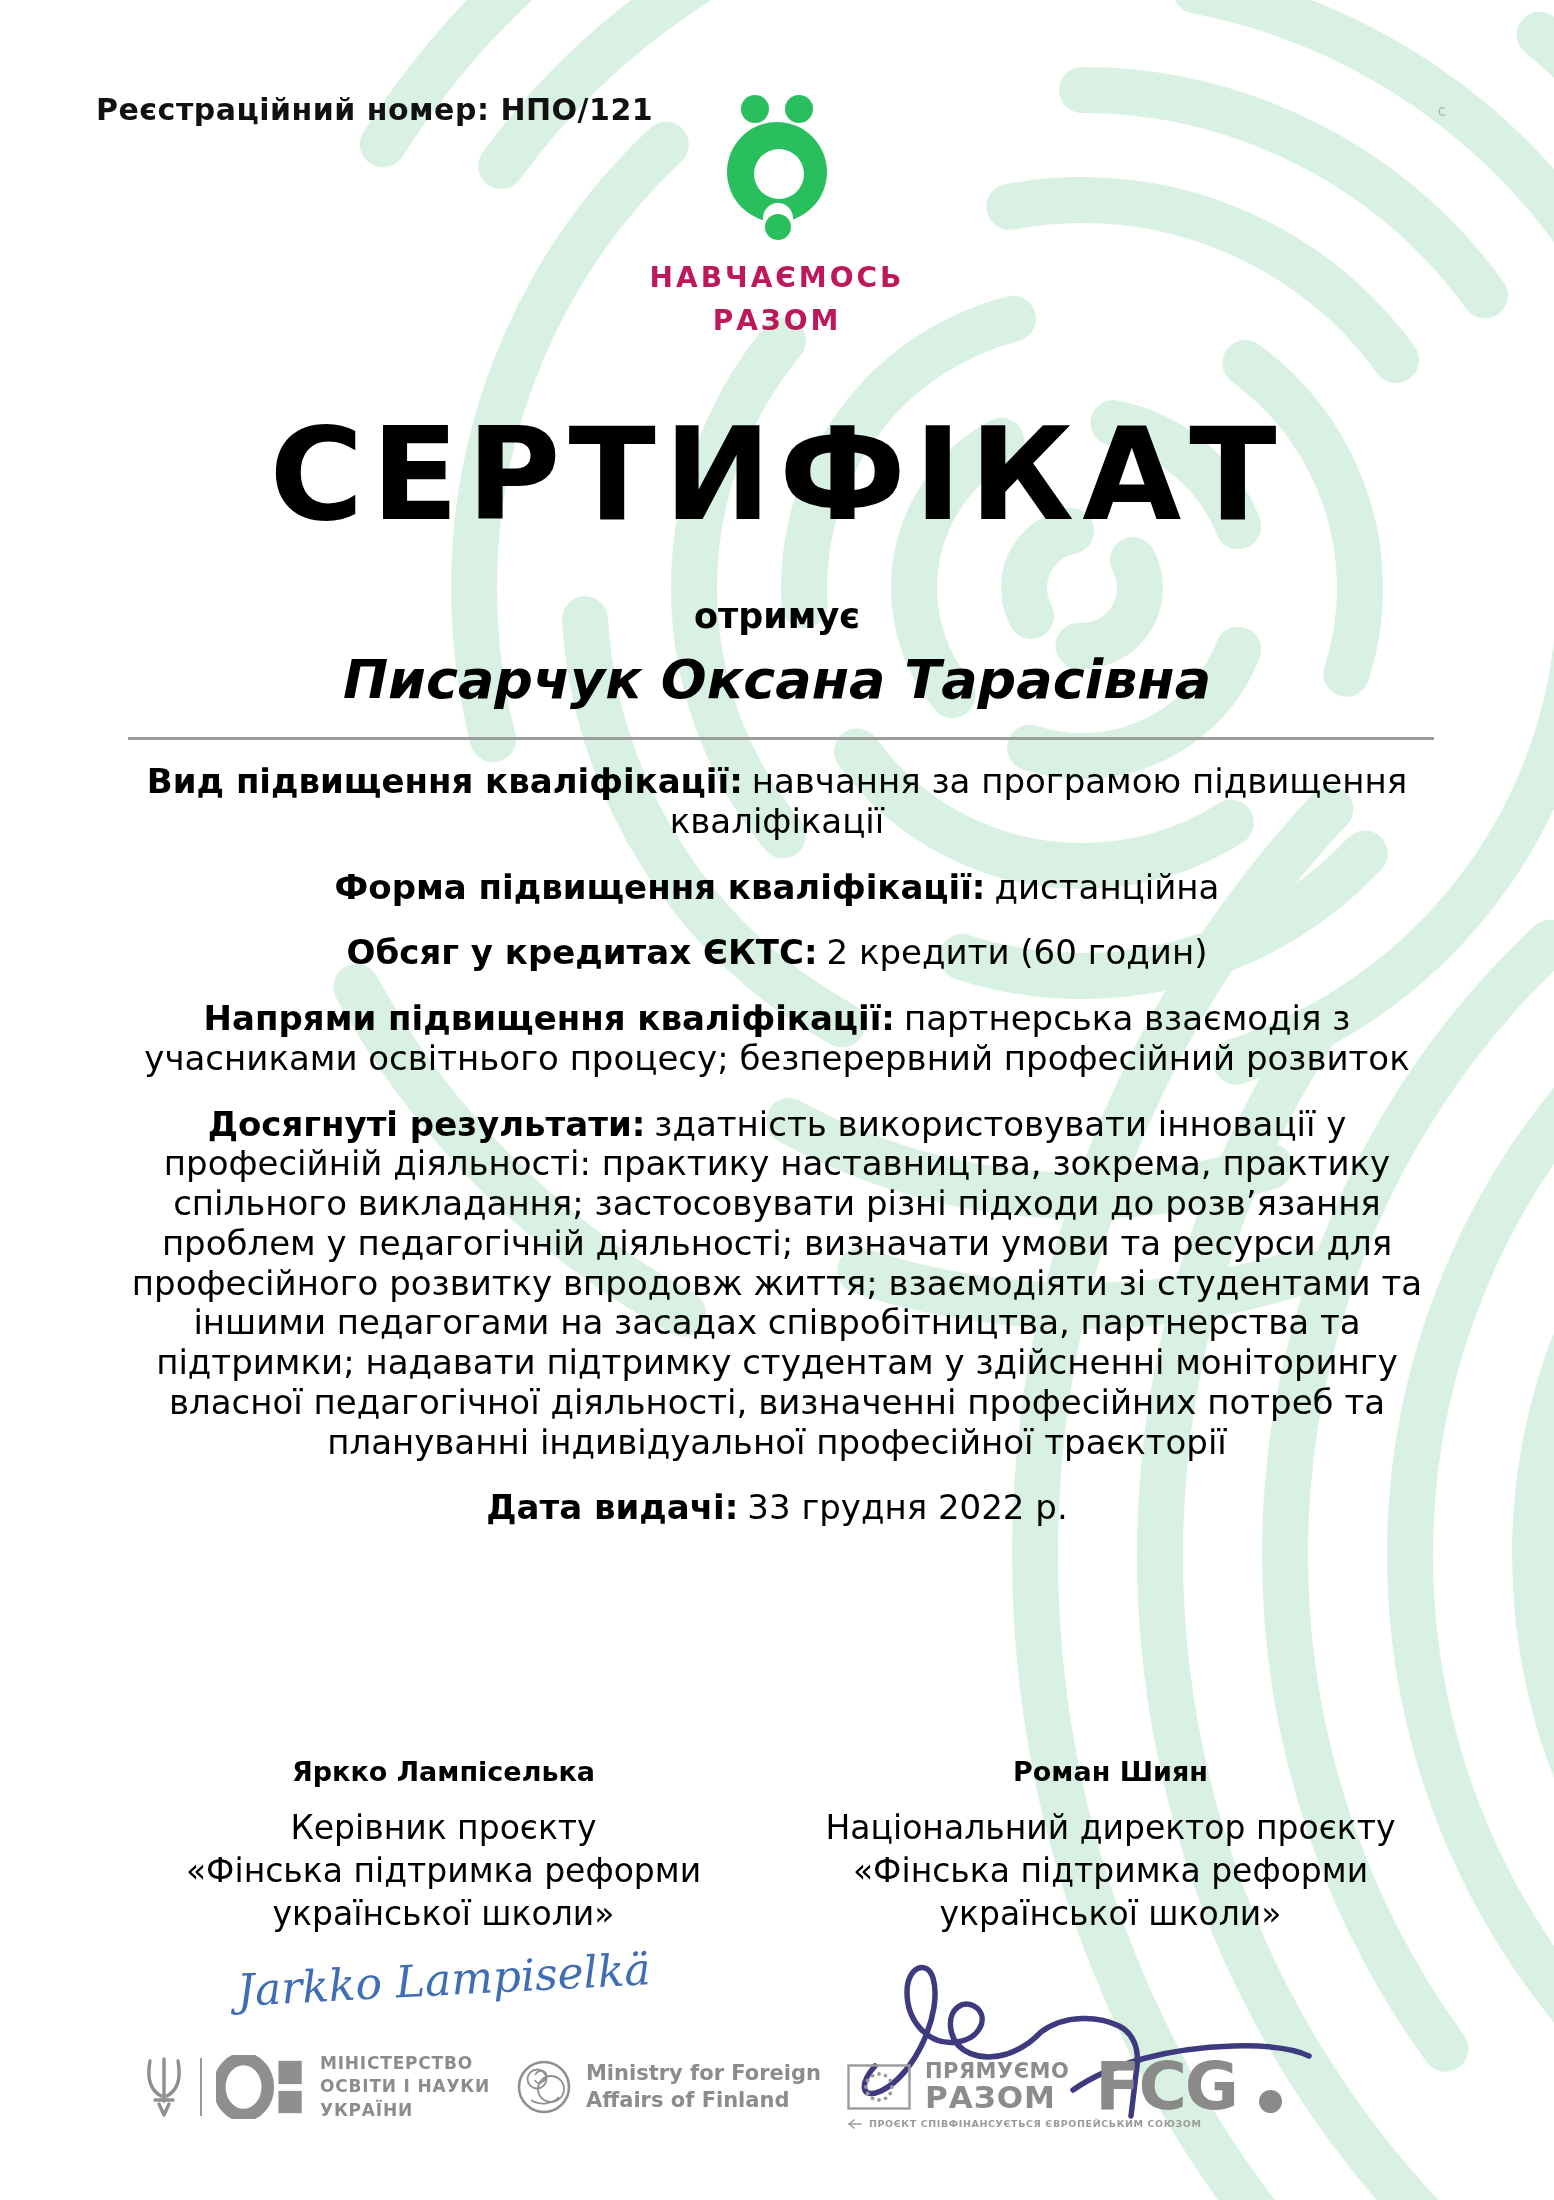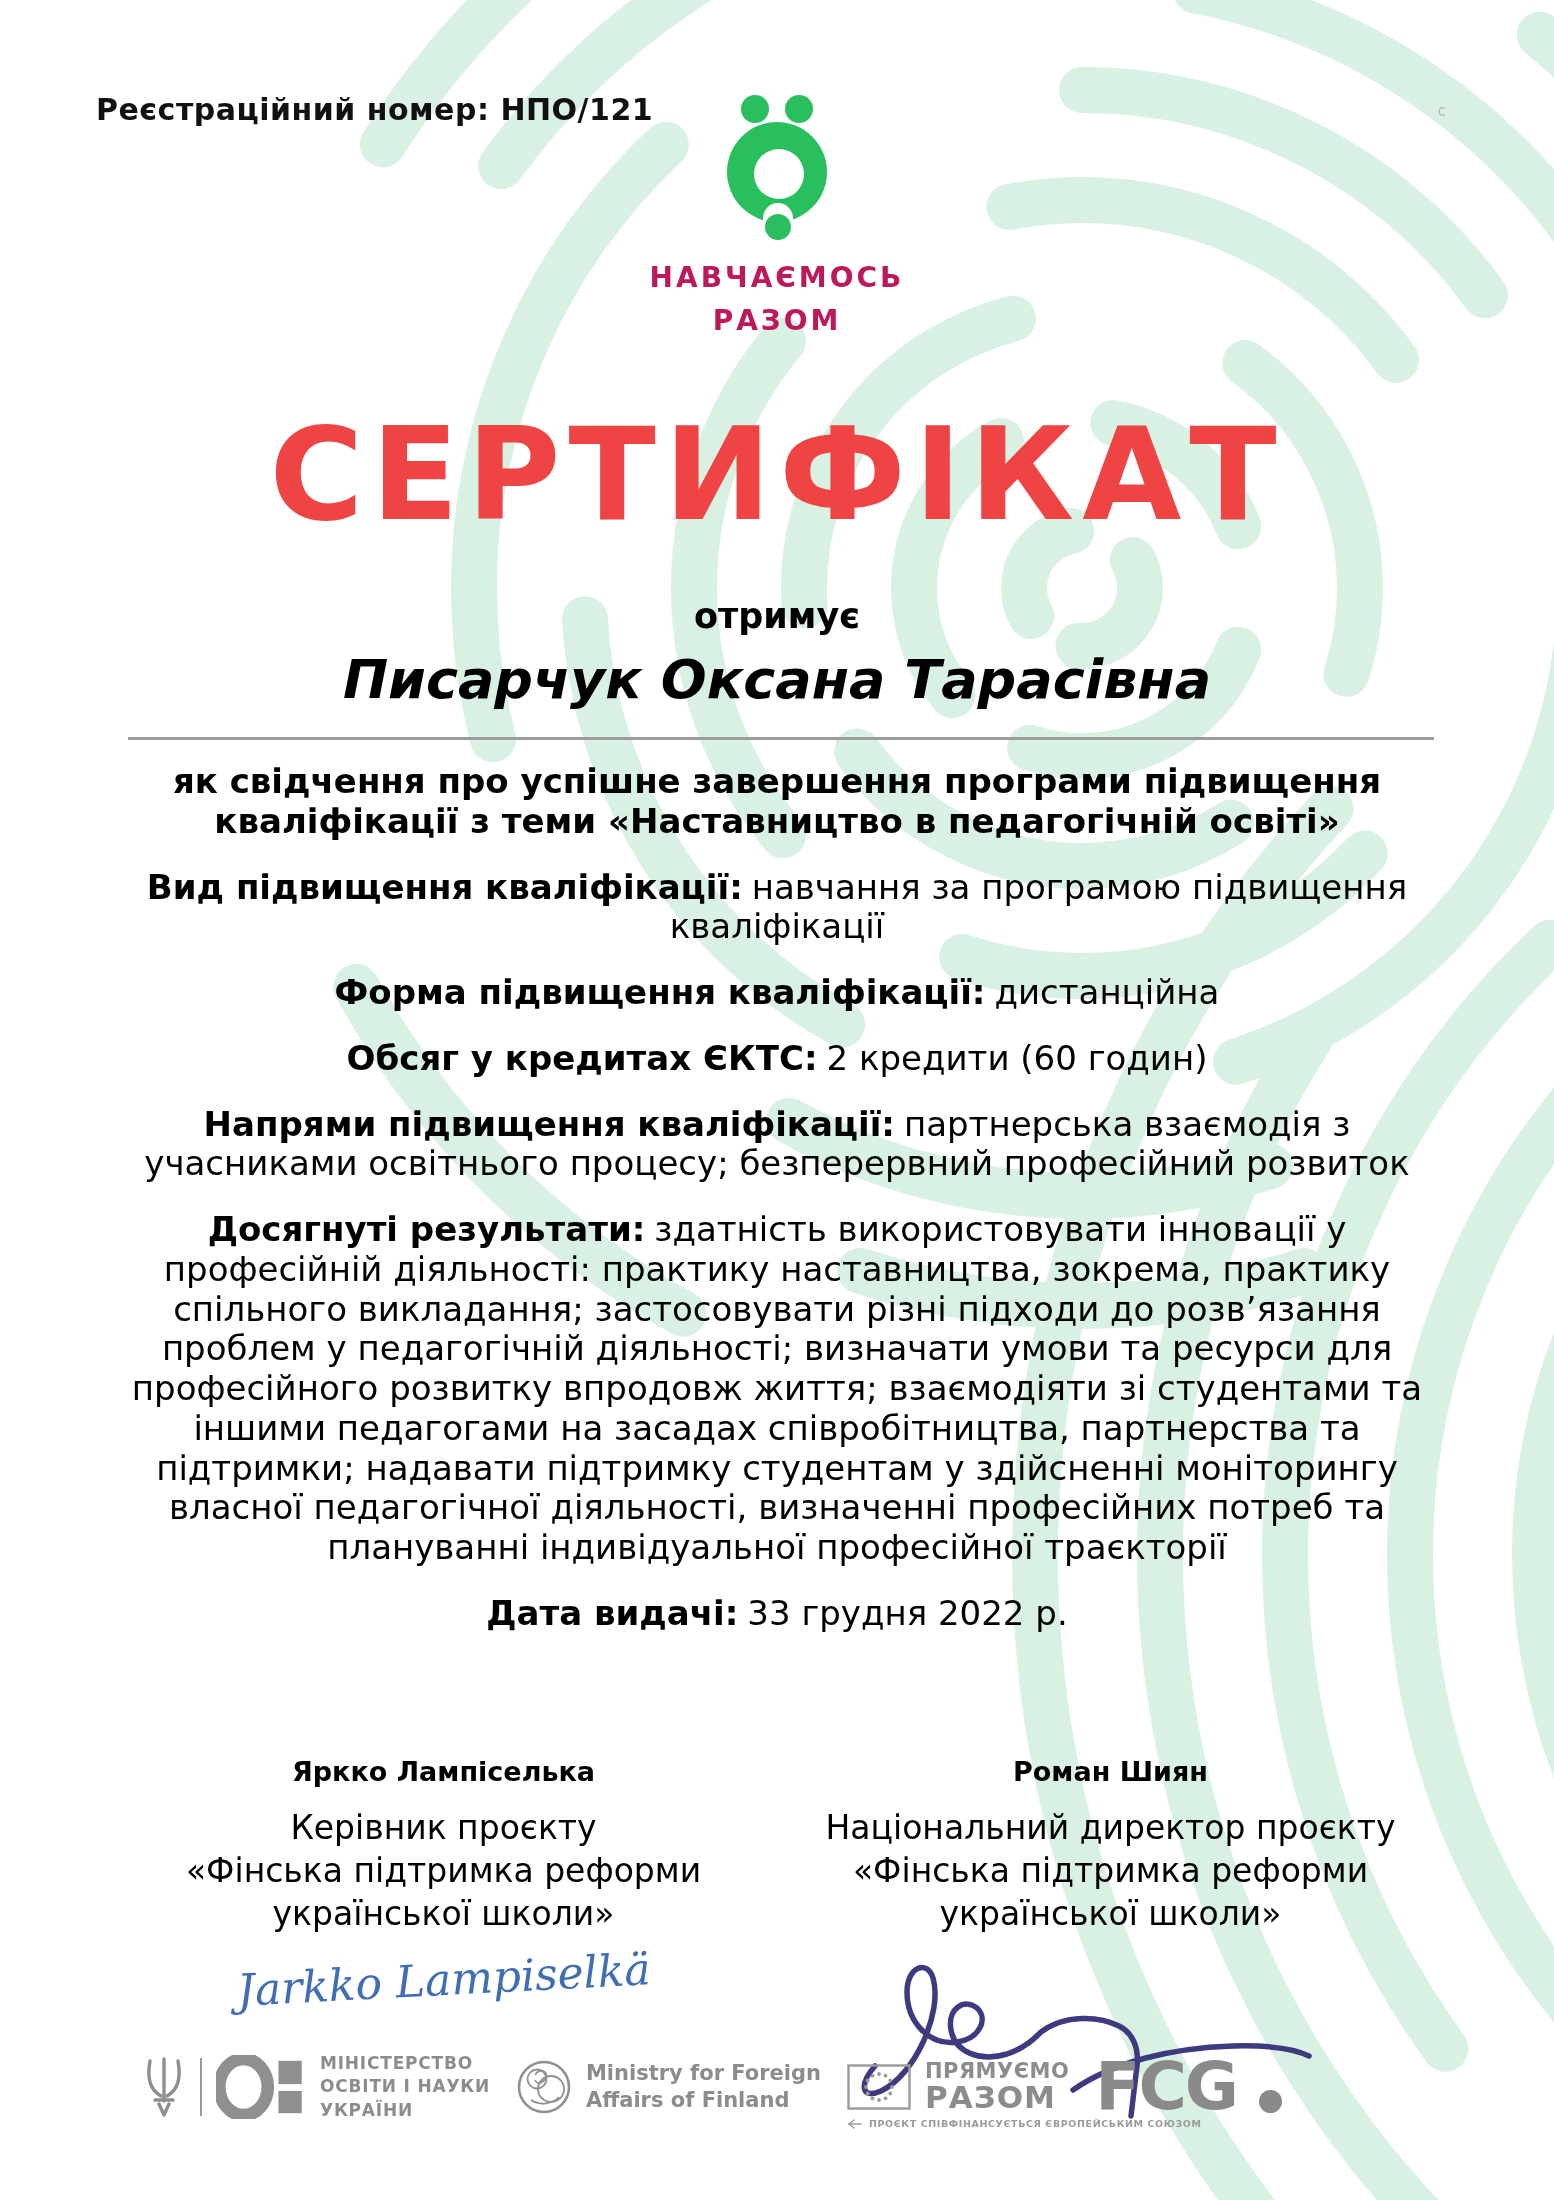--- a/index.html
+++ b/index.html
@@ -11,21 +11,21 @@
   .content { position:relative; z-index:1; }
 
   .reg { position:absolute; top:92px; left:96px; font-size:30px; font-weight:700; letter-spacing:.5px; color:#111; }
   .corner-mark { position:absolute; top:102px; right:108px; font-size:15px; color:#b5b5b5; }
 
   .logo-wrap { position:absolute; top:92px; left:0; right:0; text-align:center; }
   .logo-svg { display:block; margin:0 auto; width:112px; height:150px; }
   .brand { margin-top:14px; font-weight:700; font-size:28px; letter-spacing:3px; color:#be185d; line-height:1.55; }
 
   .title { position:absolute; top:400px; left:0; right:0; text-align:center;
-           font-size:128px; font-weight:700; letter-spacing:8px; color:#ef4444; white-space:nowrap; }
+           font-size:128px; font-weight:700; letter-spacing:8px; color:#000000; white-space:nowrap; }
   .receives { position:absolute; top:596px; left:0; right:0; text-align:center; font-size:35px; font-weight:700; }
   .recipient { position:absolute; top:648px; left:0; right:0; text-align:center;
                font-size:54px; font-weight:700; font-style:italic; }
   .rule { position:absolute; top:737px; left:128px; right:120px; height:3px; background:#9c9c9c; }
 
   .body-text { position:absolute; top:762px; left:107px; right:107px; text-align:center;
                font-size:34px; line-height:1.17; }
   .body-text p { margin:0 0 26px; }
   .statement { font-weight:700; }
   .fld strong { margin-right:9px; }
@@ -100,21 +100,20 @@
         <div>РАЗОМ</div>
       </div>
     </div>
 
     <div class="title">СЕРТИФІКАТ</div>
     <div class="receives">отримує</div>
     <div class="recipient">Писарчук Оксана Тарасівна</div>
     <div class="rule"></div>
 
     <div class="body-text">
-      <p class="statement">як свідчення про успішне завершення програми підвищення кваліфікації з теми «Наставництво в педагогічній освіті»</p>
       <p class="fld"><strong>Вид підвищення кваліфікації:</strong><span>навчання за програмою підвищення кваліфікації</span></p>
       <p class="fld"><strong>Форма підвищення кваліфікації:</strong><span>дистанційна</span></p>
       <p class="fld"><strong>Обсяг у кредитах ЄКТС:</strong><span>2 кредити (60 годин)</span></p>
       <p class="fld"><strong>Напрями підвищення кваліфікації:</strong><span>партнерська взаємодія з учасниками освітнього процесу; безперервний професійний розвиток</span></p>
       <p class="fld"><strong>Досягнуті результати:</strong><span>здатність використовувати інновації у професійній діяльності: практику наставництва, зокрема, практику спільного викладання; застосовувати різні підходи до розв’язання проблем у педагогічній діяльності; визначати умови та ресурси для професійного розвитку впродовж життя; взаємодіяти зі студентами та іншими педагогами на засадах співробітництва, партнерства та підтримки; надавати підтримку студентам у здійсненні моніторингу власної педагогічної діяльності, визначенні професійних потреб та плануванні індивідуальної професійної траєкторії</span></p>
       <p class="fld"><strong>Дата видачі:</strong><span>33 грудня 2022 р.</span></p>
     </div>
 
     <div class="signers">
       <div class="col">

